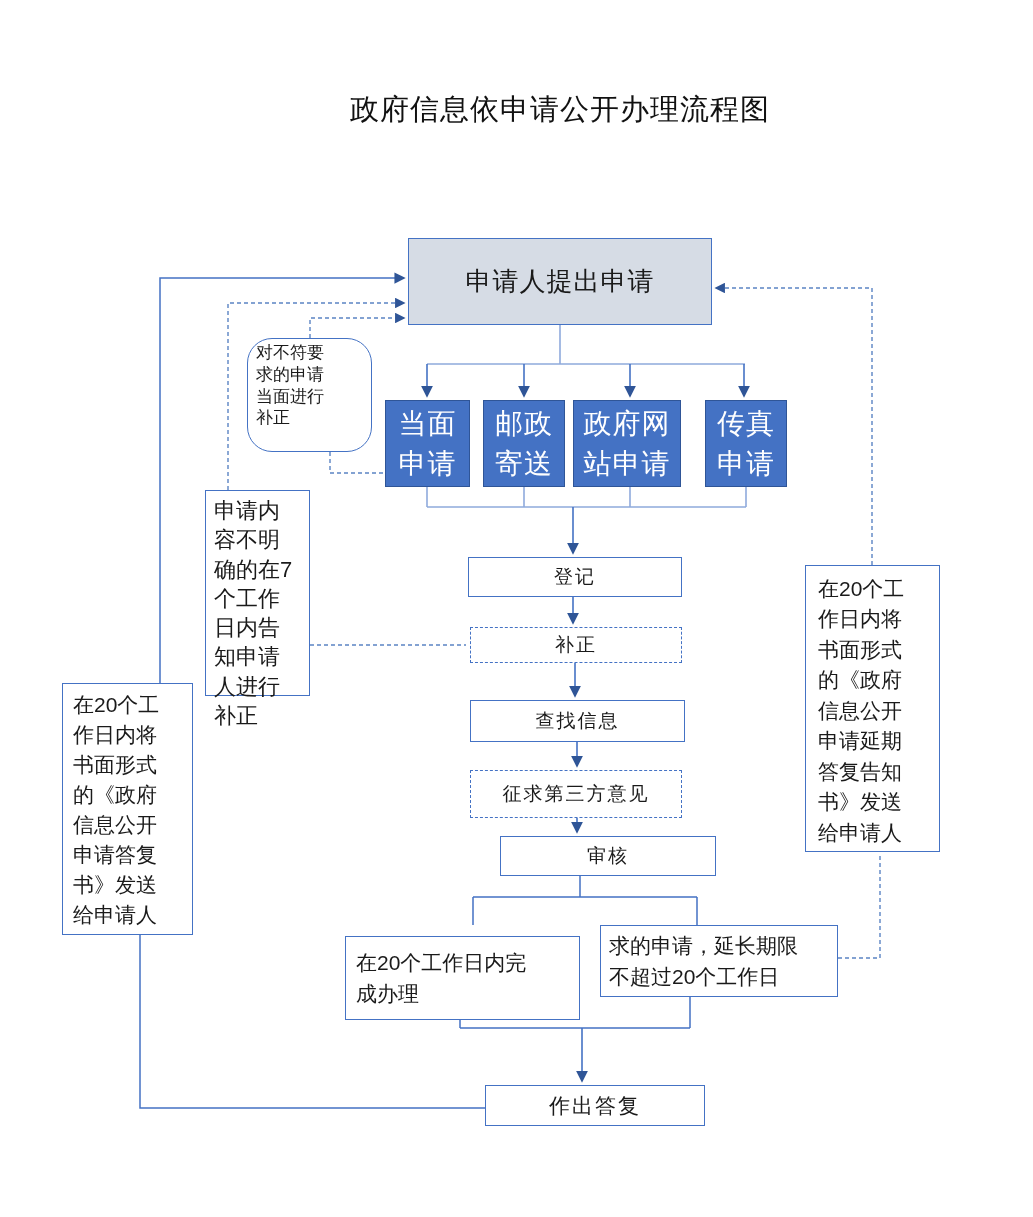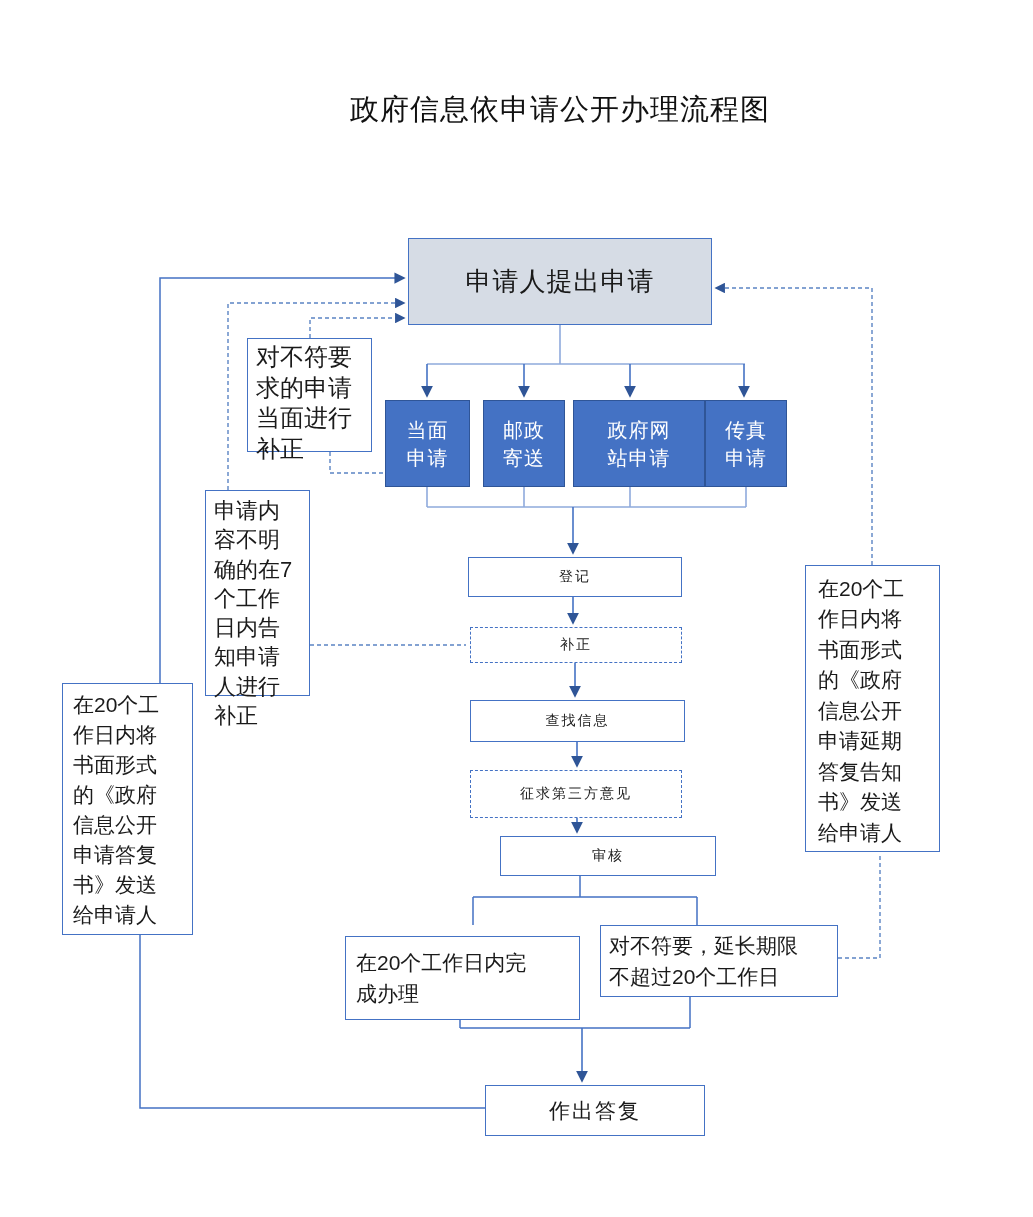--- a/index.html
+++ b/index.html
@@ -37,55 +37,55 @@
   #apply-box {
     left: 408px; top: 238px; width: 304px; height: 87px;
     background: #D6DCE5;
     font-size: 26px;
     letter-spacing: 1px;
   }
   .channel {
     background: #4472C4;
     border: 1.5px solid #2F5597;
     color: #ffffff;
-    font-size: 20px;
+    font-size: 28px;
     line-height: 1.4;
     letter-spacing: 1px;
   }
   #ch-inperson { left: 385px; top: 400px; width: 85px;  height: 87px; }
   #ch-post     { left: 483px; top: 400px; width: 82px;  height: 87px; }
-  #ch-website  { left: 573px; top: 400px; width: 132px; height: 87px; }
+  #ch-website  { left: 573px; top: 400px; width: 108px; height: 87px; }
   #ch-fax      { left: 705px; top: 400px; width: 82px;  height: 87px; }
-  .flowbox { font-size: 14px; letter-spacing: 2px; text-align: center; }
+  .flowbox { font-size: 19px; letter-spacing: 2px; text-align: center; }
   #register-box   { left: 468px; top: 557px; width: 214px; height: 40px; }
   #correction-box { left: 470px; top: 627px; width: 212px; height: 36px; }
   #search-box     { left: 470px; top: 700px; width: 215px; height: 42px; }
   #thirdparty-box { left: 470px; top: 770px; width: 212px; height: 48px; }
   #review-box     { left: 472px; top: 836px; width: 216px; height: 40px; margin-left: 28px; }
   #complete-box {
     left: 345px; top: 909px; width: 235px; height: 84px;
     justify-content: flex-start; text-align: left;
     padding: 6px 10px; font-size: 21px; line-height: 1.5; margin-top: 27px;
   }
   #extend-box {
     left: 600px; top: 925px; width: 238px; height: 72px;
     justify-content: flex-start; text-align: left;
     padding: 6px 8px; font-size: 21px; line-height: 1.5;
   }
-  #reply-box { left: 485px; top: 1085px; width: 220px; height: 51px; font-size: 21px; letter-spacing: 2px; }
+  #reply-box { left: 485px; top: 1085px; width: 220px; height: 41px; font-size: 21px; letter-spacing: 2px; }
   .note {
     border: 1.5px solid #4472C4;
     background: #ffffff;
     color: #1a1a1a;
     white-space: pre-line;
     text-align: left;
   }
   #note-onsite {
     left: 247px; top: 338px; width: 125px; height: 114px;
-    padding: 3px 8px; font-size: 24px; line-height: 1.28;
+    padding: 3px 8px; font-size: 17px; line-height: 1.28; border-radius: 25px;
   }
   #note-unclear {
     left: 205px; top: 490px; width: 105px; height: 206px;
     padding: 5px 8px; font-size: 22px; line-height: 1.33;
   }
   #note-reply20 {
     left: 62px; top: 683px; width: 131px; height: 252px;
     padding: 6px 10px; font-size: 21px; line-height: 1.43;
   }
   #note-extend20 {
@@ -193,18 +193,18 @@
 给申请人</div>
 
   <div id="register-box" class="abs node flowbox">登记</div>
   <div id="correction-box" class="abs node flowbox dashed">补正</div>
   <div id="thirdparty-box" class="abs node flowbox dashed">征求第三方意见</div>
   <div id="search-box" class="abs node flowbox">查找信息</div>
   <div id="review-box" class="abs node flowbox">审核</div>
 
   <div id="complete-box" class="abs node">在20个工作日内完
 成办理</div>
-  <div id="extend-box" class="abs node">对不符要，延长期限
+  <div id="extend-box" class="abs node">求的申请，延长期限
 不超过20个工作日</div>
 
   <div id="reply-box" class="abs node">作出答复</div>
 
 </div>
 
 </body></html>

